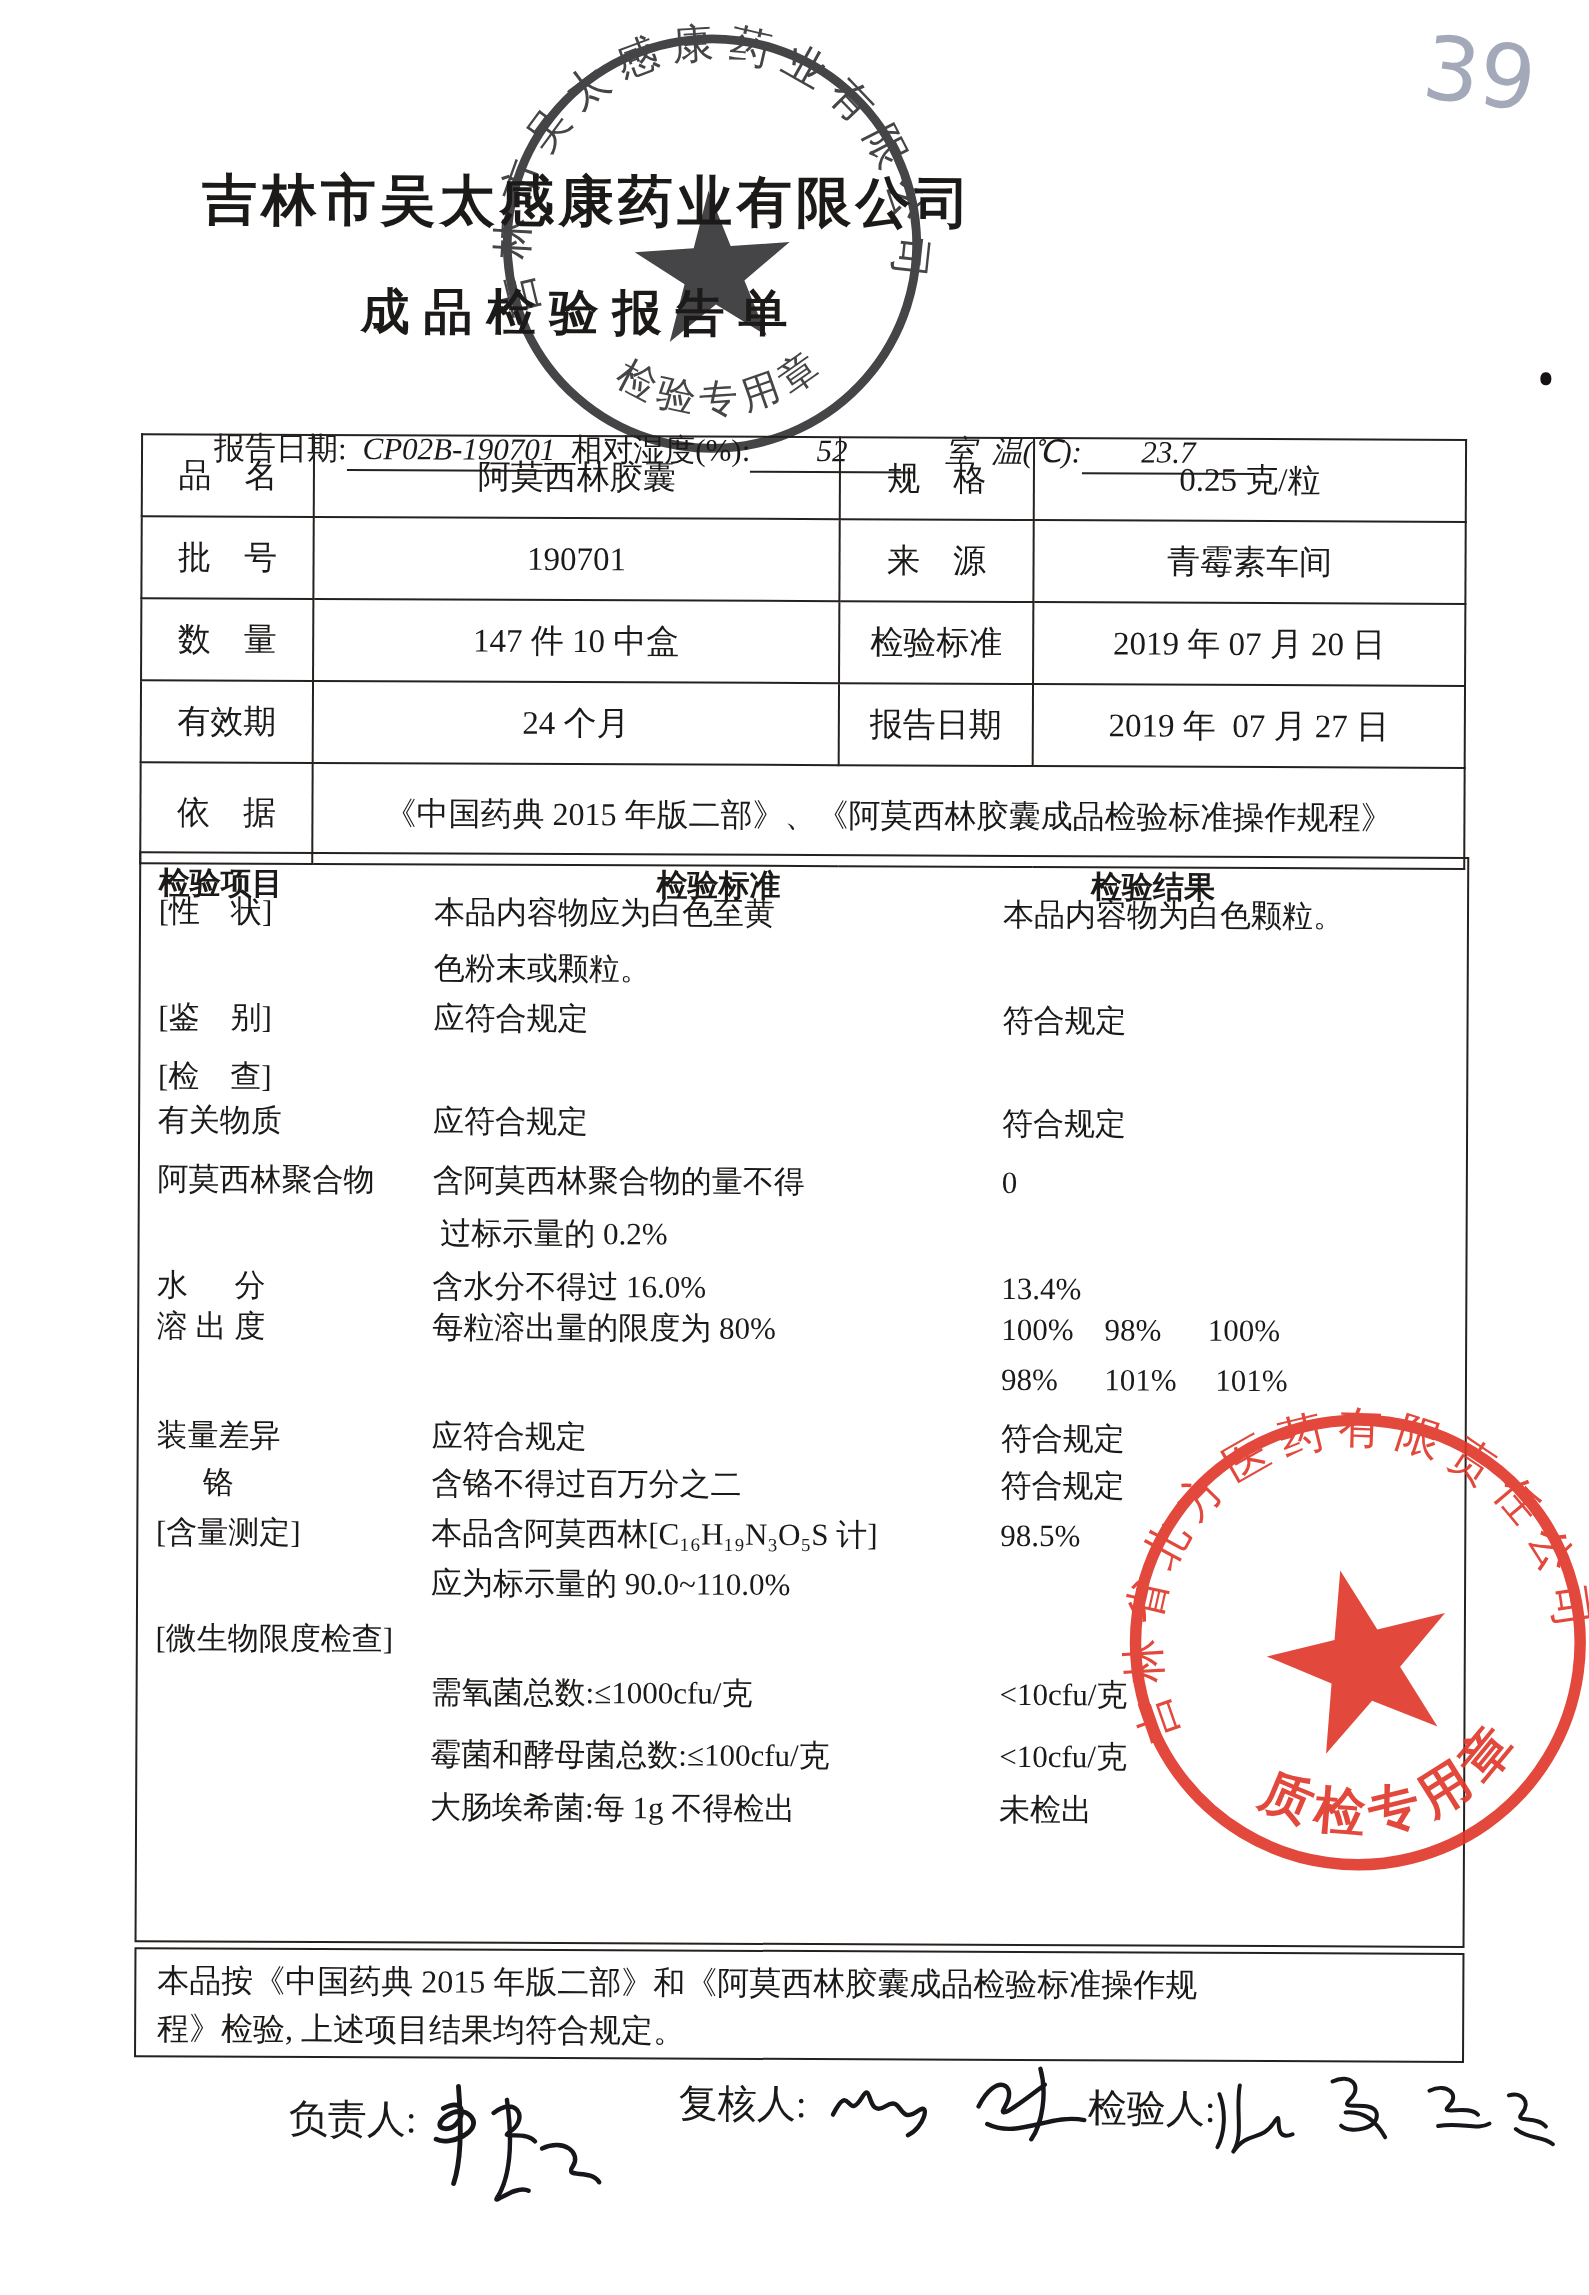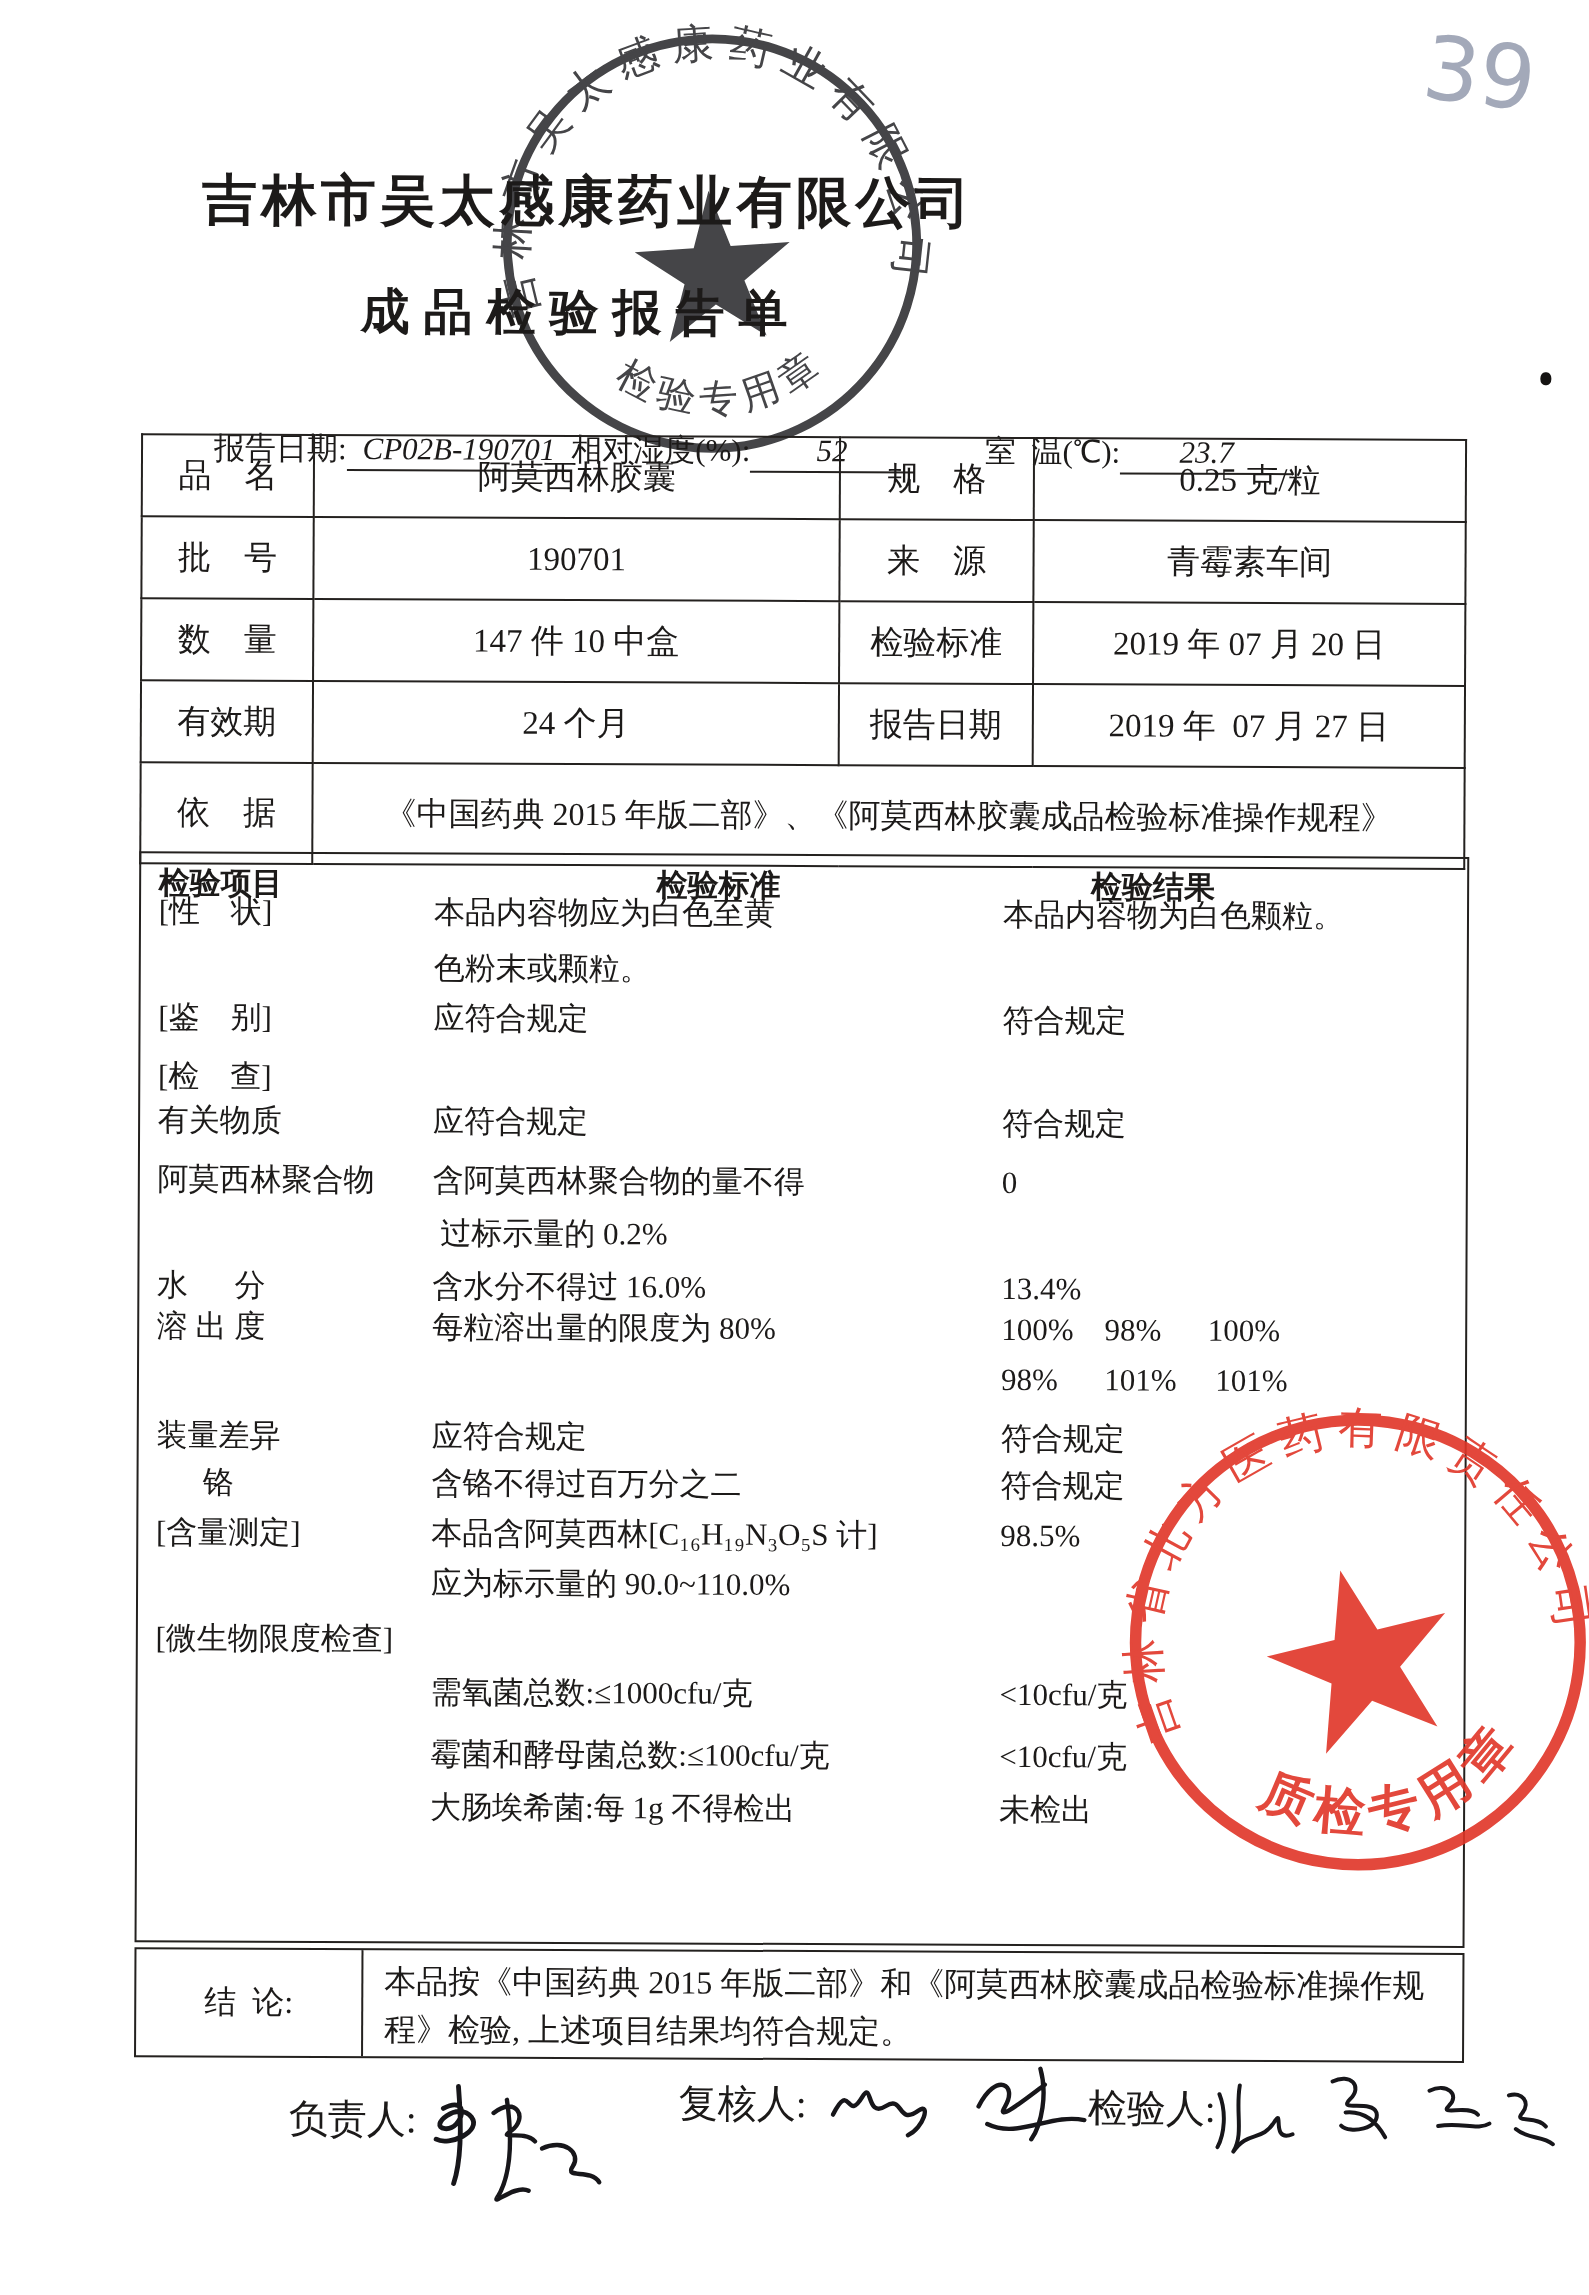--- a/index.html
+++ b/index.html
@@ -25,21 +25,21 @@
   
   .stamp{position:absolute;}
   .stamp-top{left:484px;top:19.4px;opacity:.88;transform:rotate(-4deg);}
   .stamp-red{left:1114px;top:1393px;opacity:.9;transform:rotate(-14deg);}
   .stamp text{font-family:"Liberation Serif",serif;}
 
   
   .meta{position:absolute;left:181px;top:394px;font-size:31px;white-space:pre;}
   .mlabel{display:inline-block;}
   .ml2{}
-  .ml3{margin-left:71px;}
+  .ml3{margin-left:31px;font-style:italic;}
   .uval{
     display:inline-block;text-align:center;border-bottom:2.6px solid #24211f;
     padding:0 8.8px 1.8px 8.8px;white-space:pre;font-style:italic;
   }
   .w1{min-width:207px;}
   .w2{min-width:146px;}
   .w3{min-width:155px;}
   .dot{position:absolute;left:1538px;top:369px;width:10.6px;height:13.2px;background:#151312;border-radius:45%;}
 
   
@@ -254,21 +254,20 @@
     </defs>
     <text font-size="50" letter-spacing="13" fill="#e03527">
       <textPath href="#topArc2" startOffset="50%" text-anchor="middle">吉林省北方医药有限责任公司</textPath>
     </text>
     <text font-size="58" font-weight="bold" letter-spacing="10" fill="#e03527">
       <textPath href="#botArc2" startOffset="50%" text-anchor="middle">质检专用章</textPath>
     </text>
   </svg>
 
   <div class="conclusion">
-    <div class="conc-label">结  论:</div>
     <div class="conc-text">
       <span>本品按《中国药典 2015 年版二部》和《阿莫西林胶囊成品检验标准操作规</span>
       <span>程》检验, 上述项目结果均符合规定。</span>
     </div>
   </div>
 
   <span class="sig-label" style="left:294px;top:2094px">负责人:</span>
   <svg class="sig" style="left:415px;top:2079px" width="203" height="150" viewBox="0 0 230 170">
     <path stroke-width="5.5" d="M38,35 C70,18 60,60 40,58 C20,56 55,25 70,45 C82,61 45,78 30,70 M55,10 C58,45 60,90 50,120"></path>
     <path stroke-width="5" d="M95,40 C120,20 135,45 115,60 C98,72 130,58 142,72 M110,25 C115,60 118,105 100,135 C92,147 120,120 135,128"></path>

